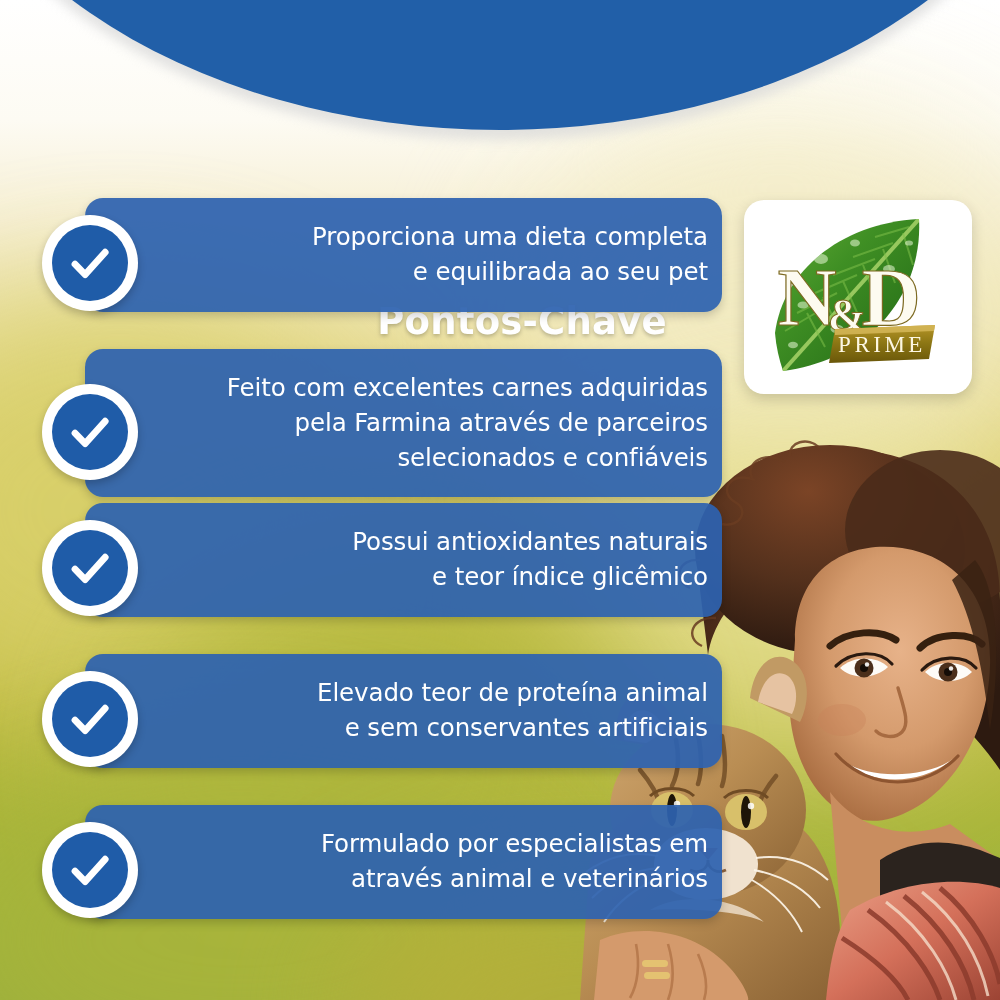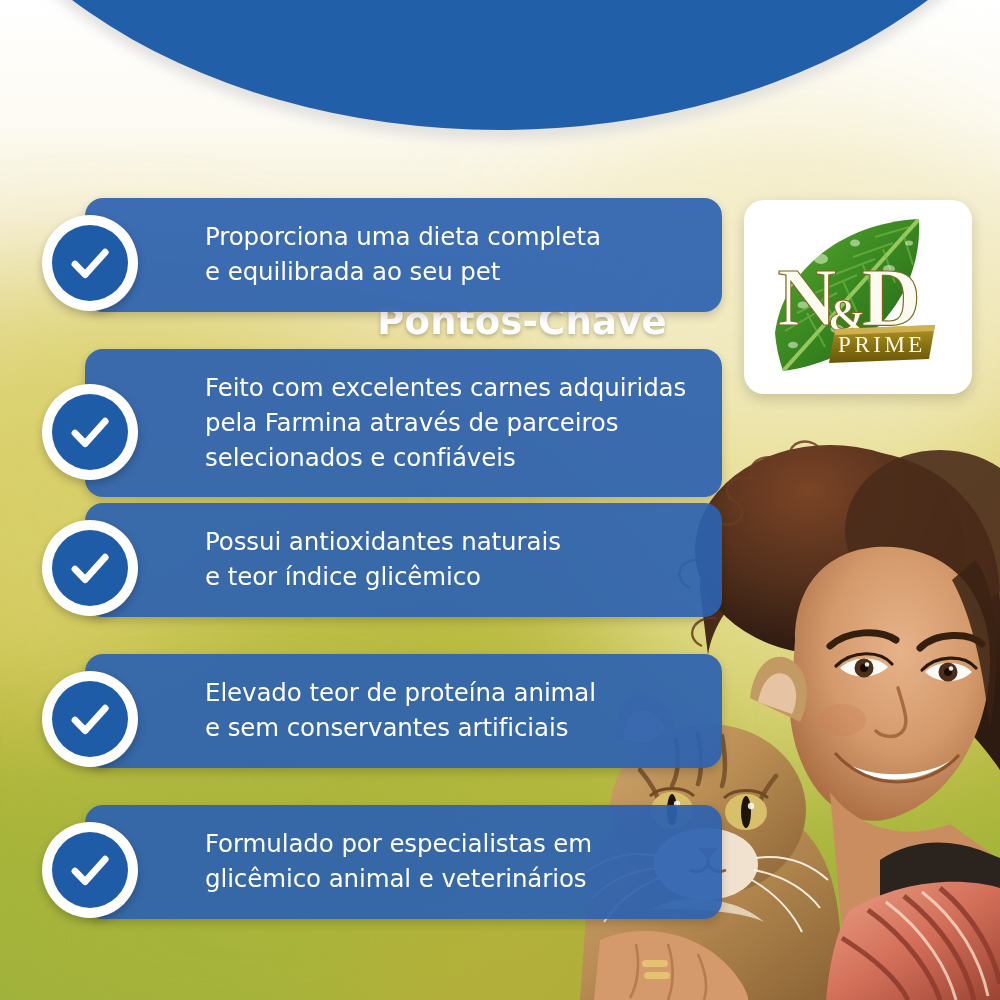--- a/index.html
+++ b/index.html
@@ -94,22 +94,23 @@
   }
   .card{
     position:absolute;
     left:43px;          
     top:0;
     width:637px;
     background:rgba(45,98,175,.93);
     border-radius:18px;
     box-shadow:0 4px 10px rgba(0,0,0,.18);
     box-sizing:border-box;
-    padding:22px 32px 22px 120px;
+    padding:22px 14px 22px 120px;
     color:#ffffff;
+    text-align:right;
   }
   .card-text{
     font-size:24.5px;
     line-height:1.42;
     color:#ffffff;
     font-family:"DejaVu Sans", sans-serif;
     white-space:pre-line;
     letter-spacing:-.1px;
   }
   .check{
@@ -417,21 +418,21 @@
           <svg viewBox="0 0 24 24" aria-hidden="true">
               <path d="M4.5 12.6 L9.6 17.8 L19.6 6.6" fill="none" stroke="#ffffff" stroke-width="3.4" stroke-linecap="round" stroke-linejoin="round"></path>
             </svg>
         </div>
       </div>
     </div>
 
     <div class="row" style="top:805px;">
       <div class="card">
         <div class="card-text">Formulado por especialistas em
-glicêmico animal e veterinários</div>
+através animal e veterinários</div>
       </div>
       <div class="check" style="top:17px;">
         <div class="check-inner">
           <svg viewBox="0 0 24 24" aria-hidden="true">
               <path d="M4.5 12.6 L9.6 17.8 L19.6 6.6" fill="none" stroke="#ffffff" stroke-width="3.4" stroke-linecap="round" stroke-linejoin="round"></path>
             </svg>
         </div>
       </div>
     </div>
 

